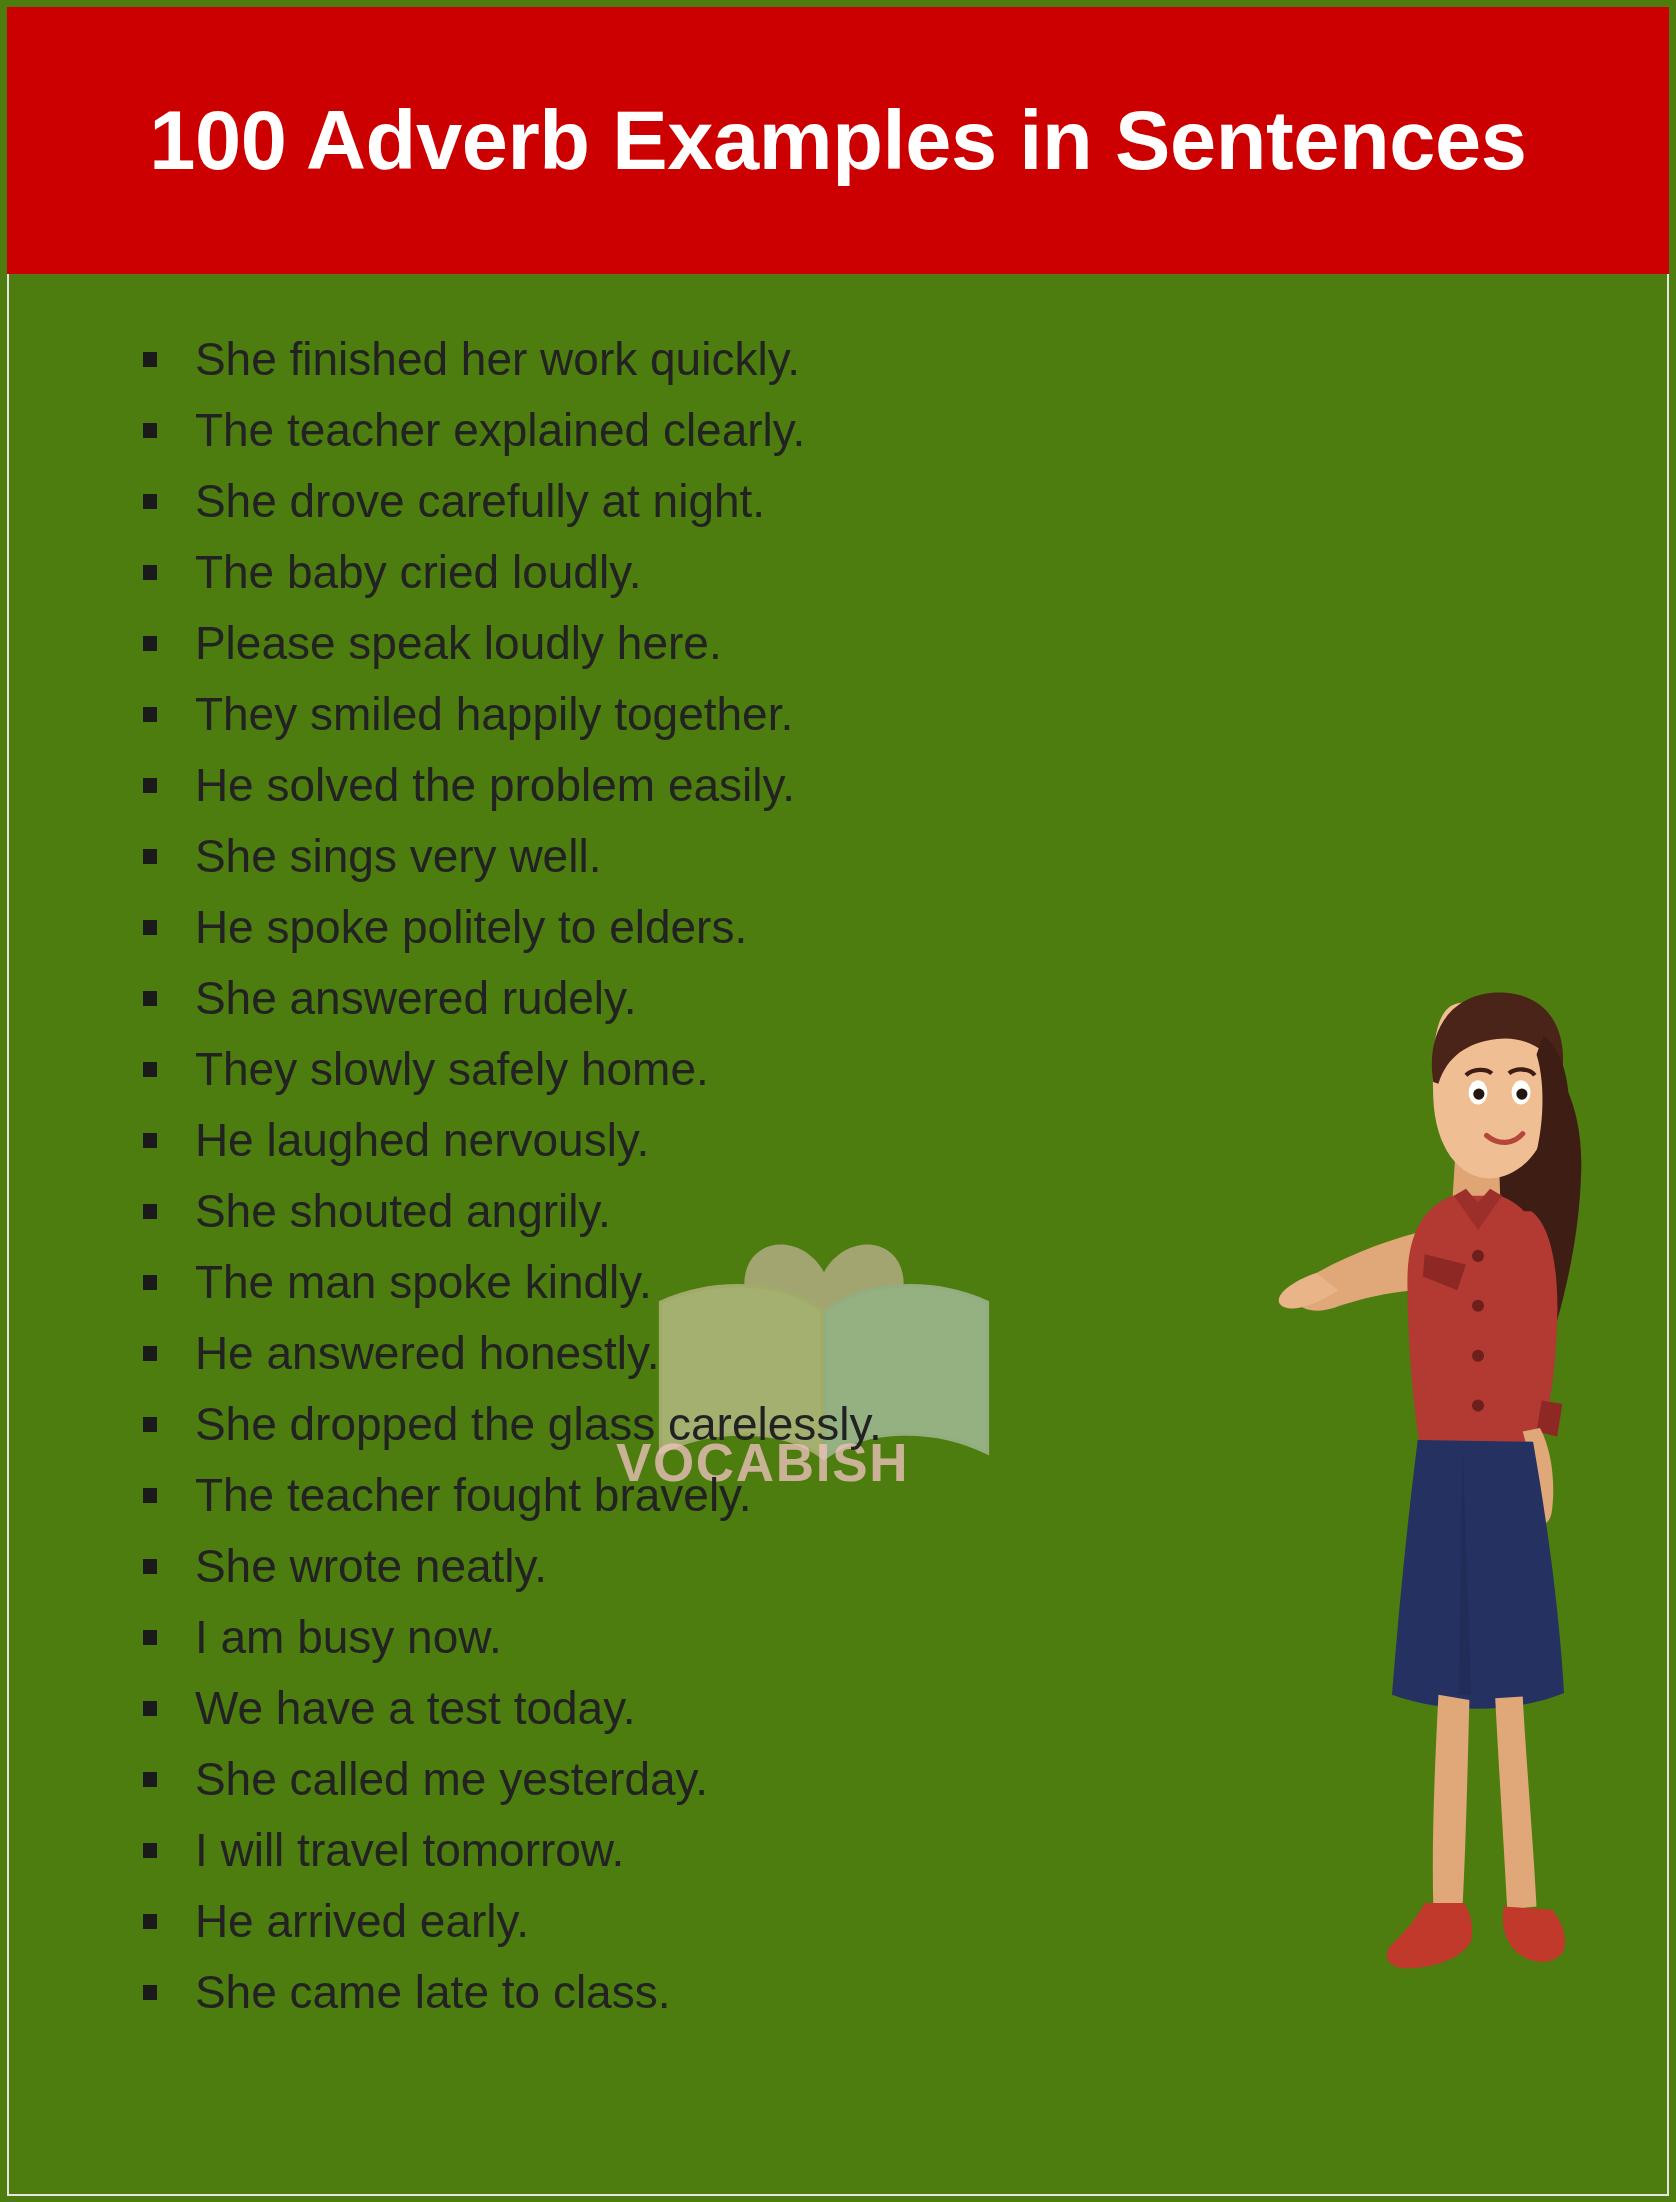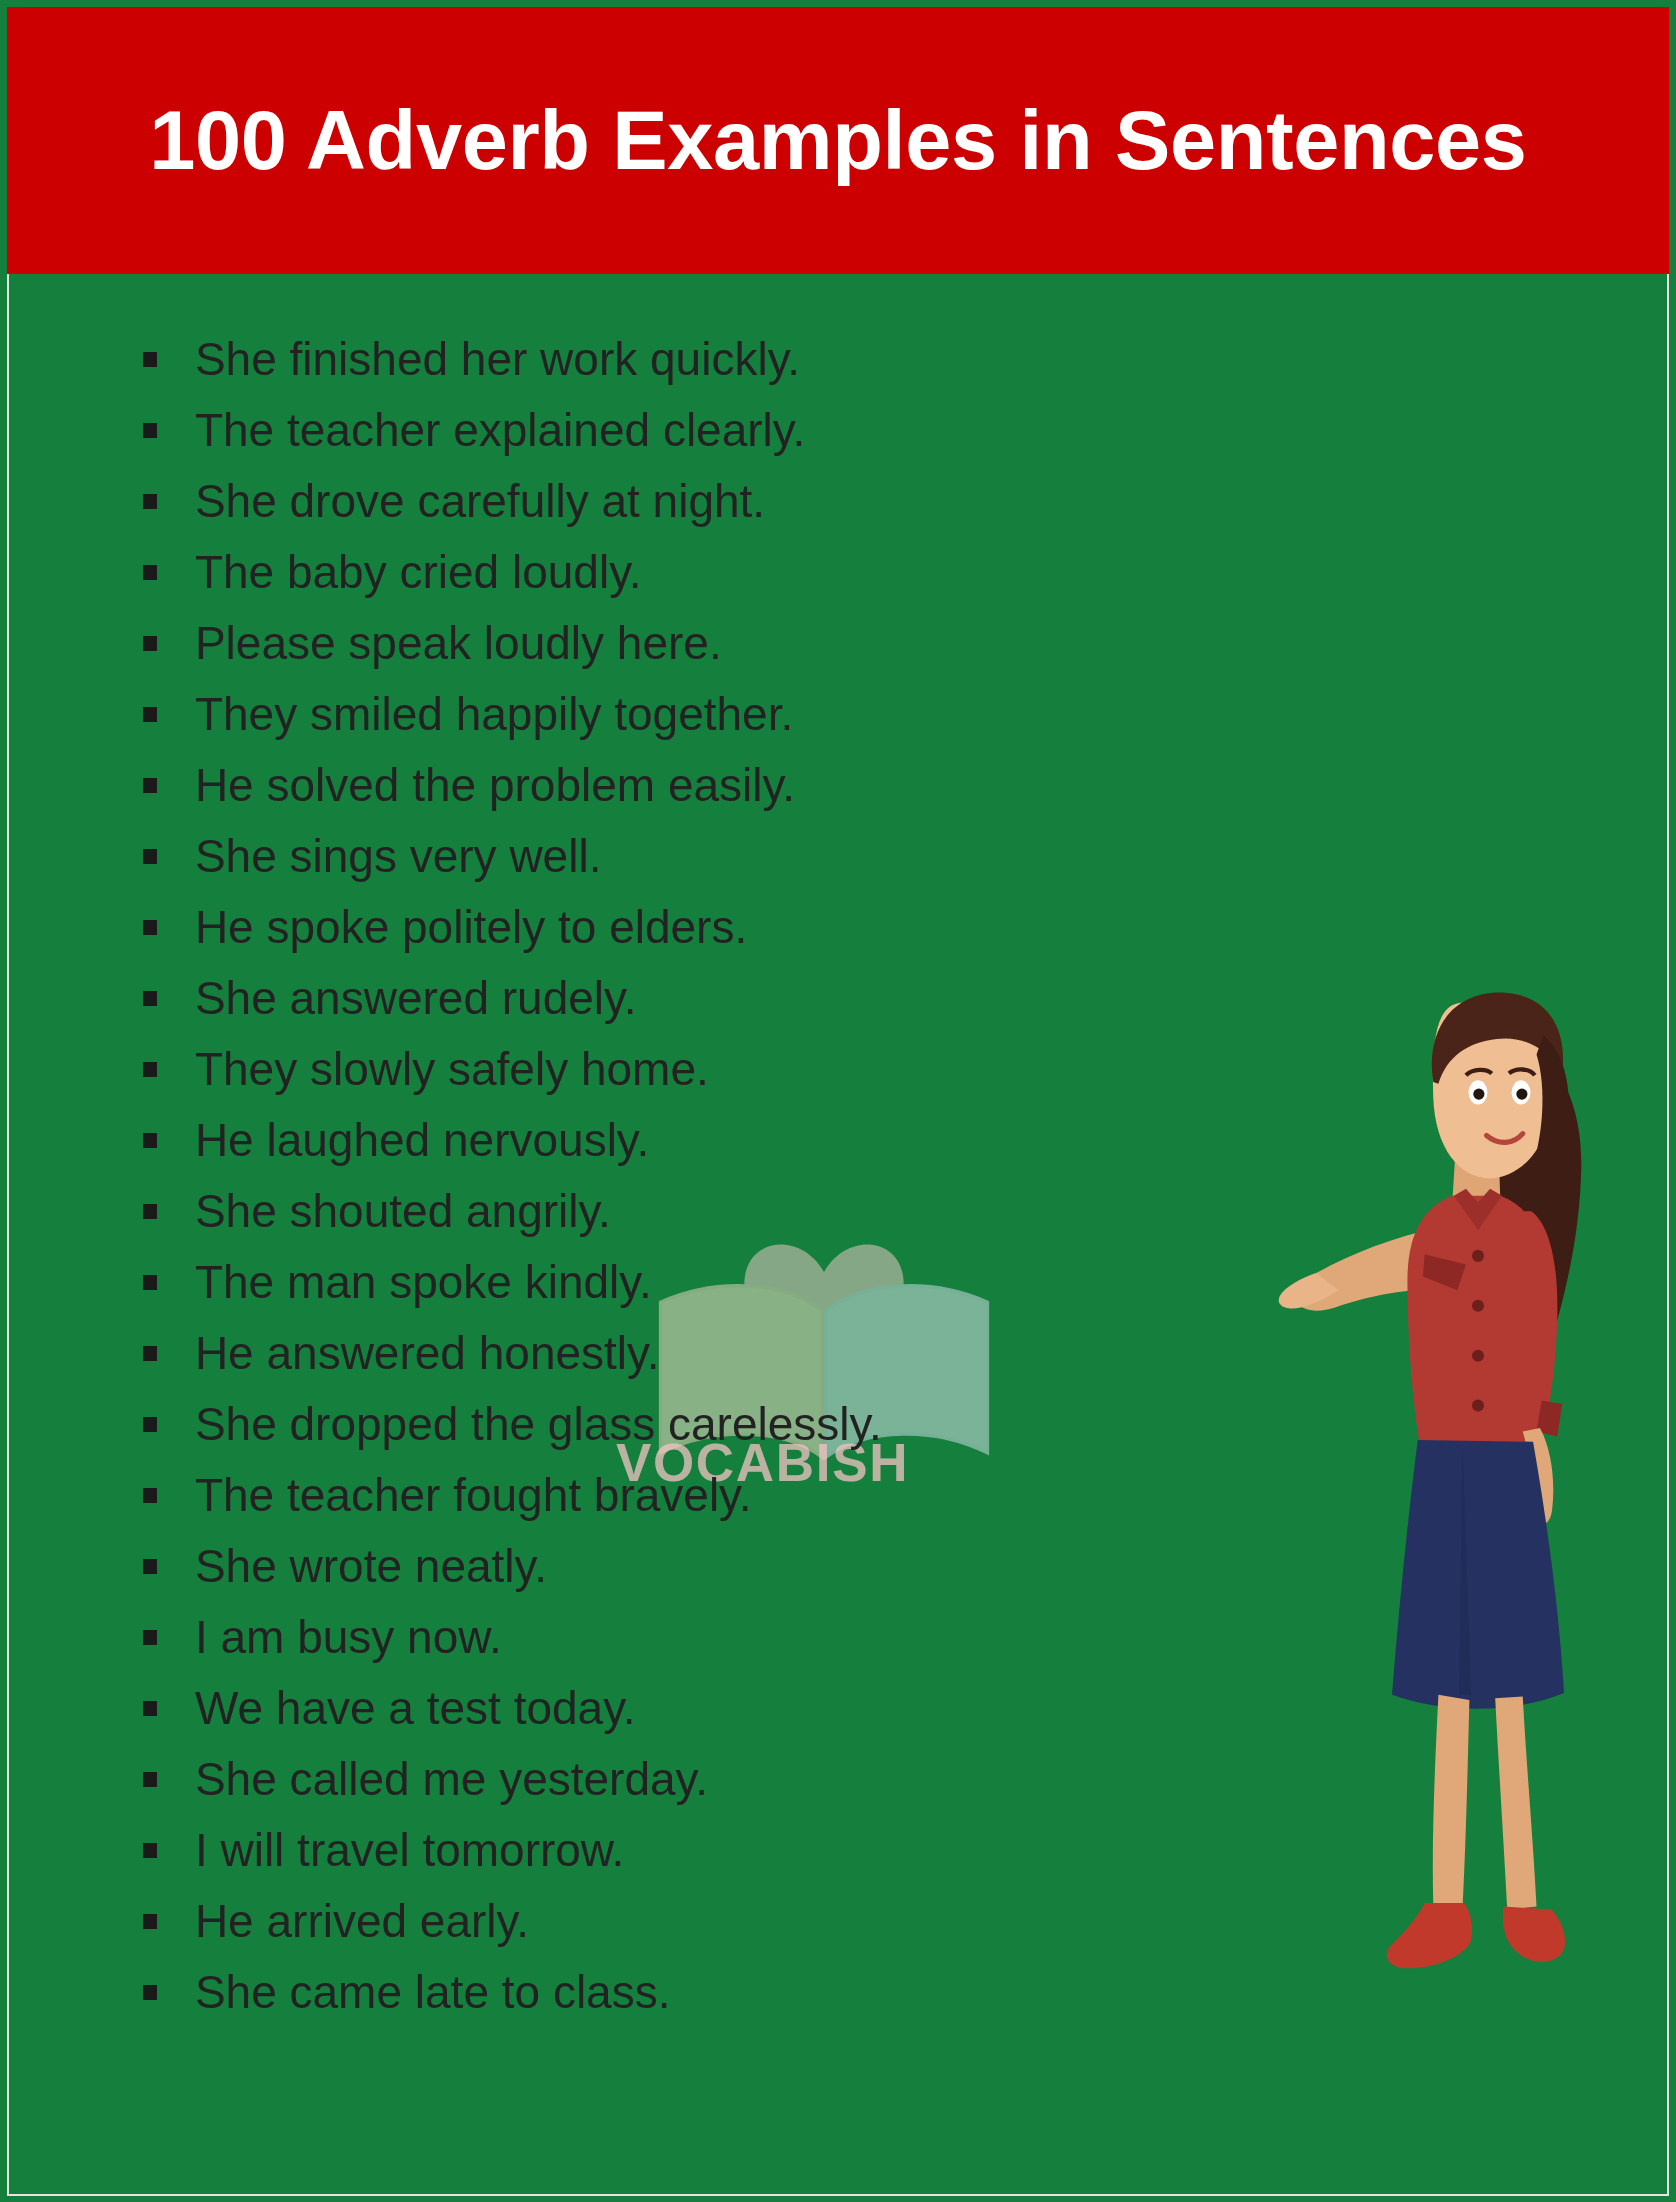--- a/index.html
+++ b/index.html
@@ -11,21 +11,21 @@
     height: 2203px;
     background: #ffffff;
     font-family: "Liberation Sans", sans-serif;
     overflow: hidden;
   }
   .page {
     position: relative;
     width: 1676px;
     height: 2203px;
     box-sizing: border-box;
-    background: #15803d;
+    background: #4d7c0f;
   }
   
   .frame {
     position: absolute;
     left: 6.9px;
     top: 6.9px;
     right: 6.9px;
     bottom: 6.9px;
     border: 2.6px solid #e8e4e4;
     box-sizing: border-box;

